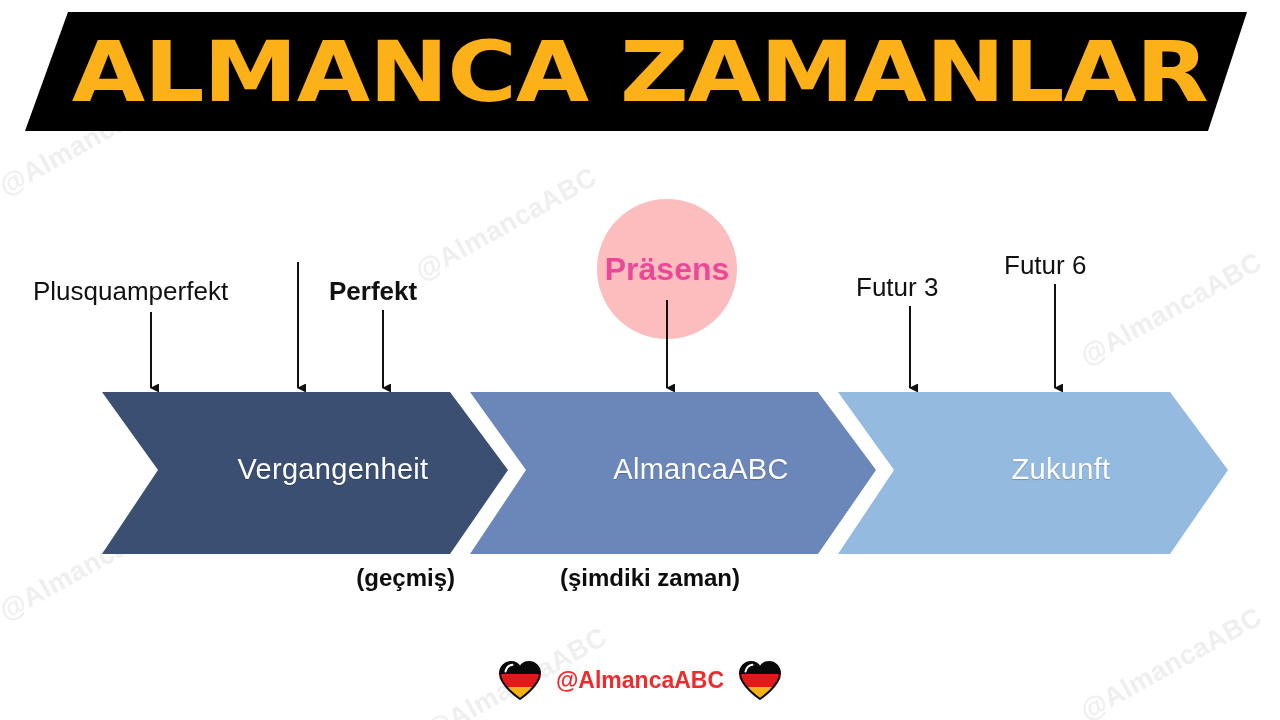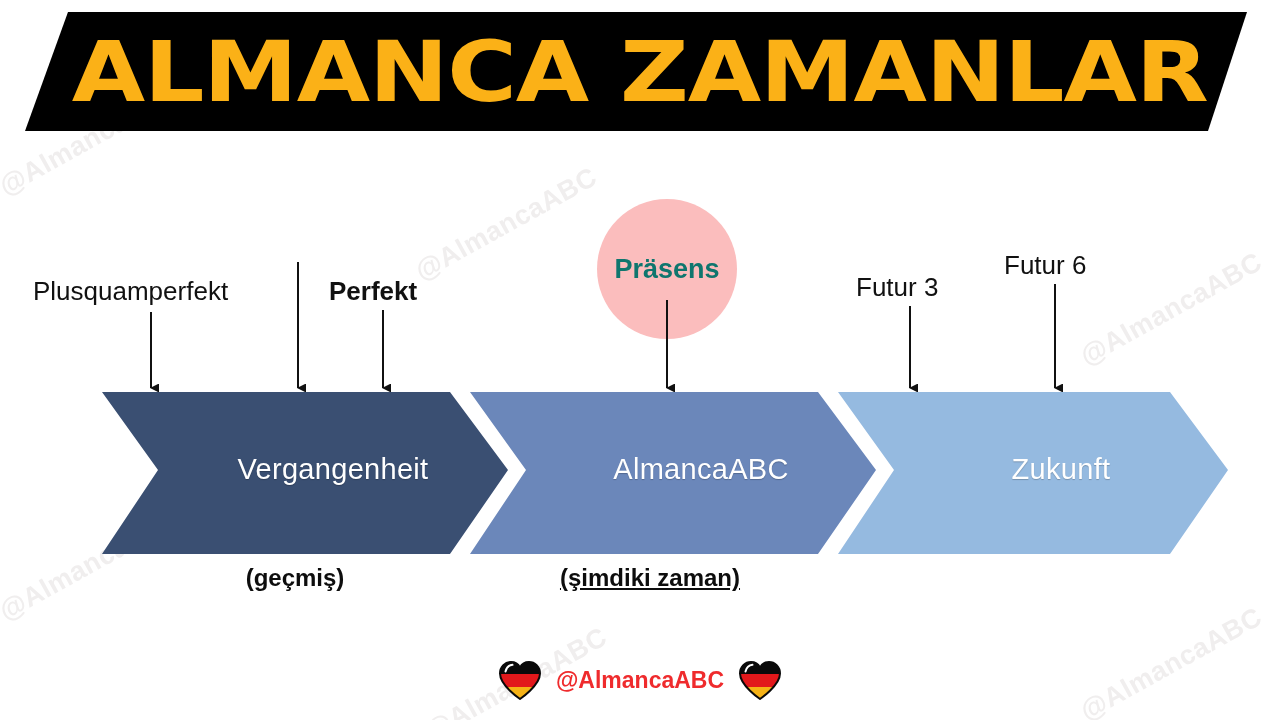--- a/index.html
+++ b/index.html
@@ -84,23 +84,23 @@
     position: absolute;
     left: 597px;
     top: 199px;
     width: 140px;
     height: 140px;
     display: flex;
     align-items: center;
     justify-content: center;
   }
   #praesens-label span {
-    font-size: 27px;
-    font-weight: 700;
-    color: #0f766e;
+    font-size: 32px;
+    font-weight: 700;
+    color: #ec4899;
     white-space: nowrap;
   }
 
   
   #arrows {
     position: absolute;
     left: 0;
     top: 0;
     width: 1280px;
     height: 720px;
@@ -211,22 +211,22 @@
   <svg id="chevrons" viewBox="0 0 1280 190">
     <polygon points="102,12 450,12 508,90 450,174 102,174 158,90" fill="#3a4f72"></polygon>
     <polygon points="470,12 818,12 876,90 818,174 470,174 526,90" fill="#6b87ba"></polygon>
     <polygon points="838,12 1170,12 1228,90 1170,174 838,174 894,90" fill="#95bae0"></polygon>
   </svg>
 
   <div class="chev-label" style="left:158px; width:350px;">Vergangenheit</div>
   <div class="chev-label" style="left:526px; width:350px;">AlmancaABC</div>
   <div class="chev-label" style="left:894px; width:334px;">Zukunft</div>
 
-  <div class="caption" style="left:135px; width:320px;">(geçmiş)</div>
-  <div class="caption" style="left:490px; width:320px;text-decoration:underline;">(şimdiki zaman)</div>
+  <div class="caption" style="left:135px; width:320px;text-align:right;">(geçmiş)</div>
+  <div class="caption" style="left:490px; width:320px;">(şimdiki zaman)</div>
 
   <div id="footer">
     <svg class="heart-flag" width="44" height="40" viewBox="0 0 44 40">
       <defs>
         <clipPath id="heartclipL">
           <path d="M22,39 C22,39 2,25.5 2,13.5 C2,6.6 7.2,2 13,2 C17.2,2 20.4,4.4 22,7.4 C23.6,4.4 26.8,2 31,2 C36.8,2 42,6.6 42,13.5 C42,25.5 22,39 22,39 Z"></path>
         </clipPath>
       </defs>
       <g clip-path="url(#heartclipL)">
         <rect x="0" y="0" width="44" height="14" fill="#0a0a0a"></rect>

